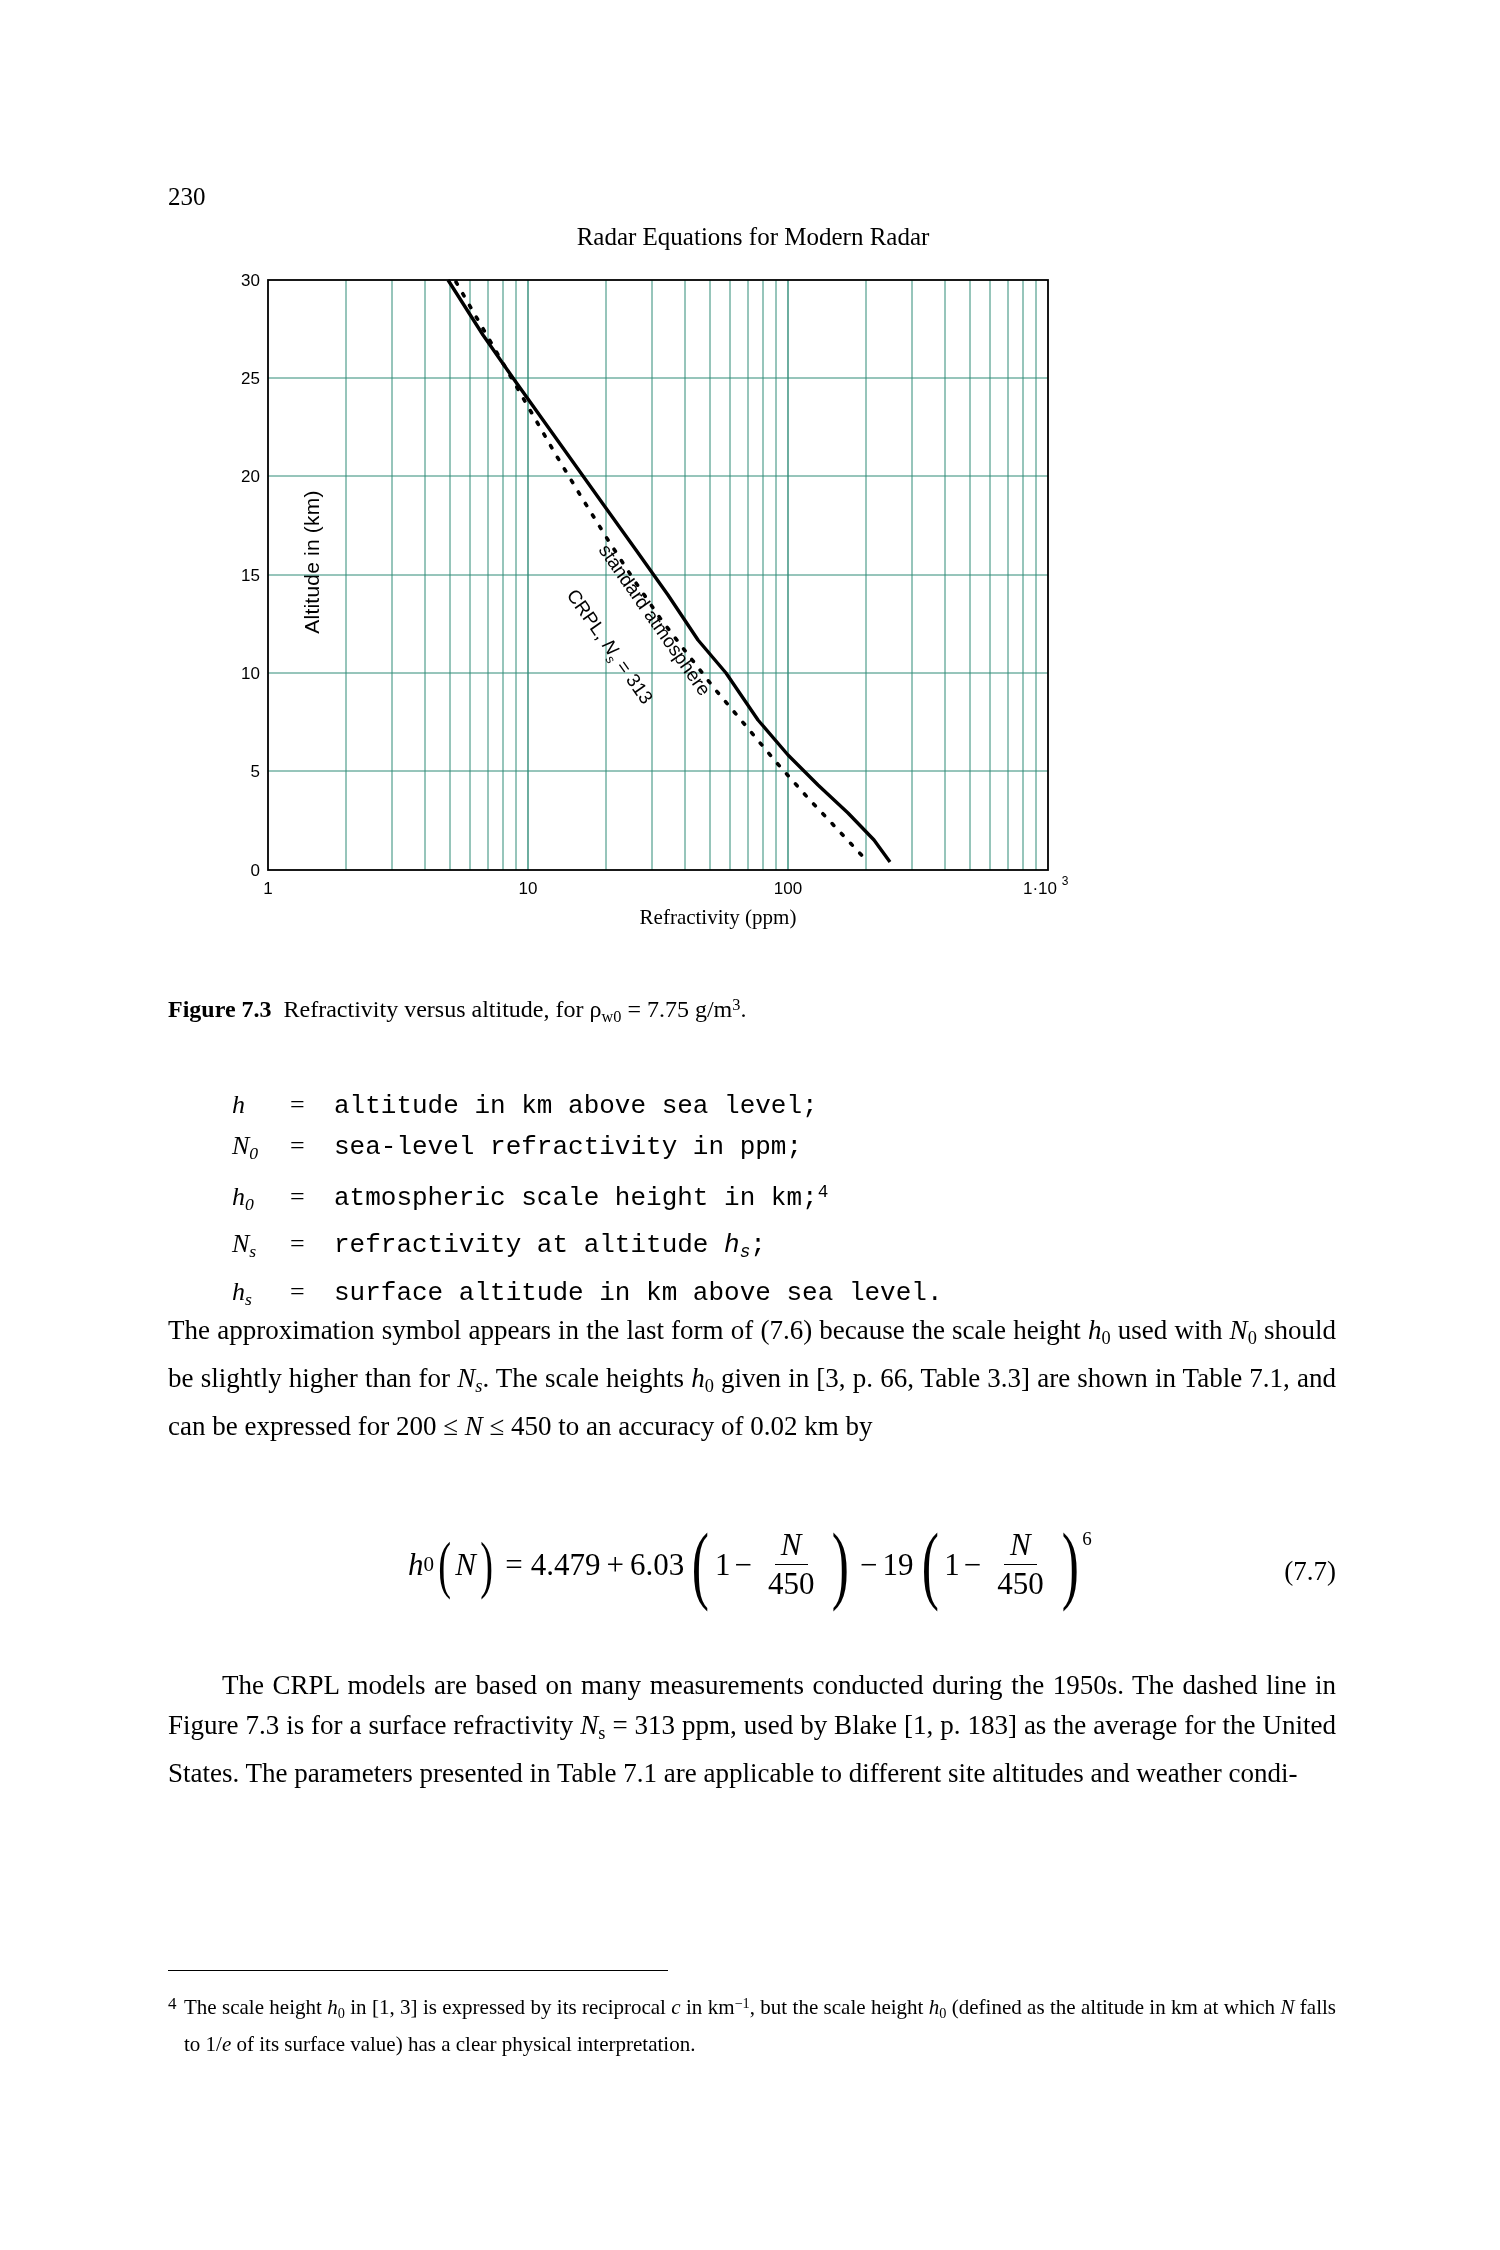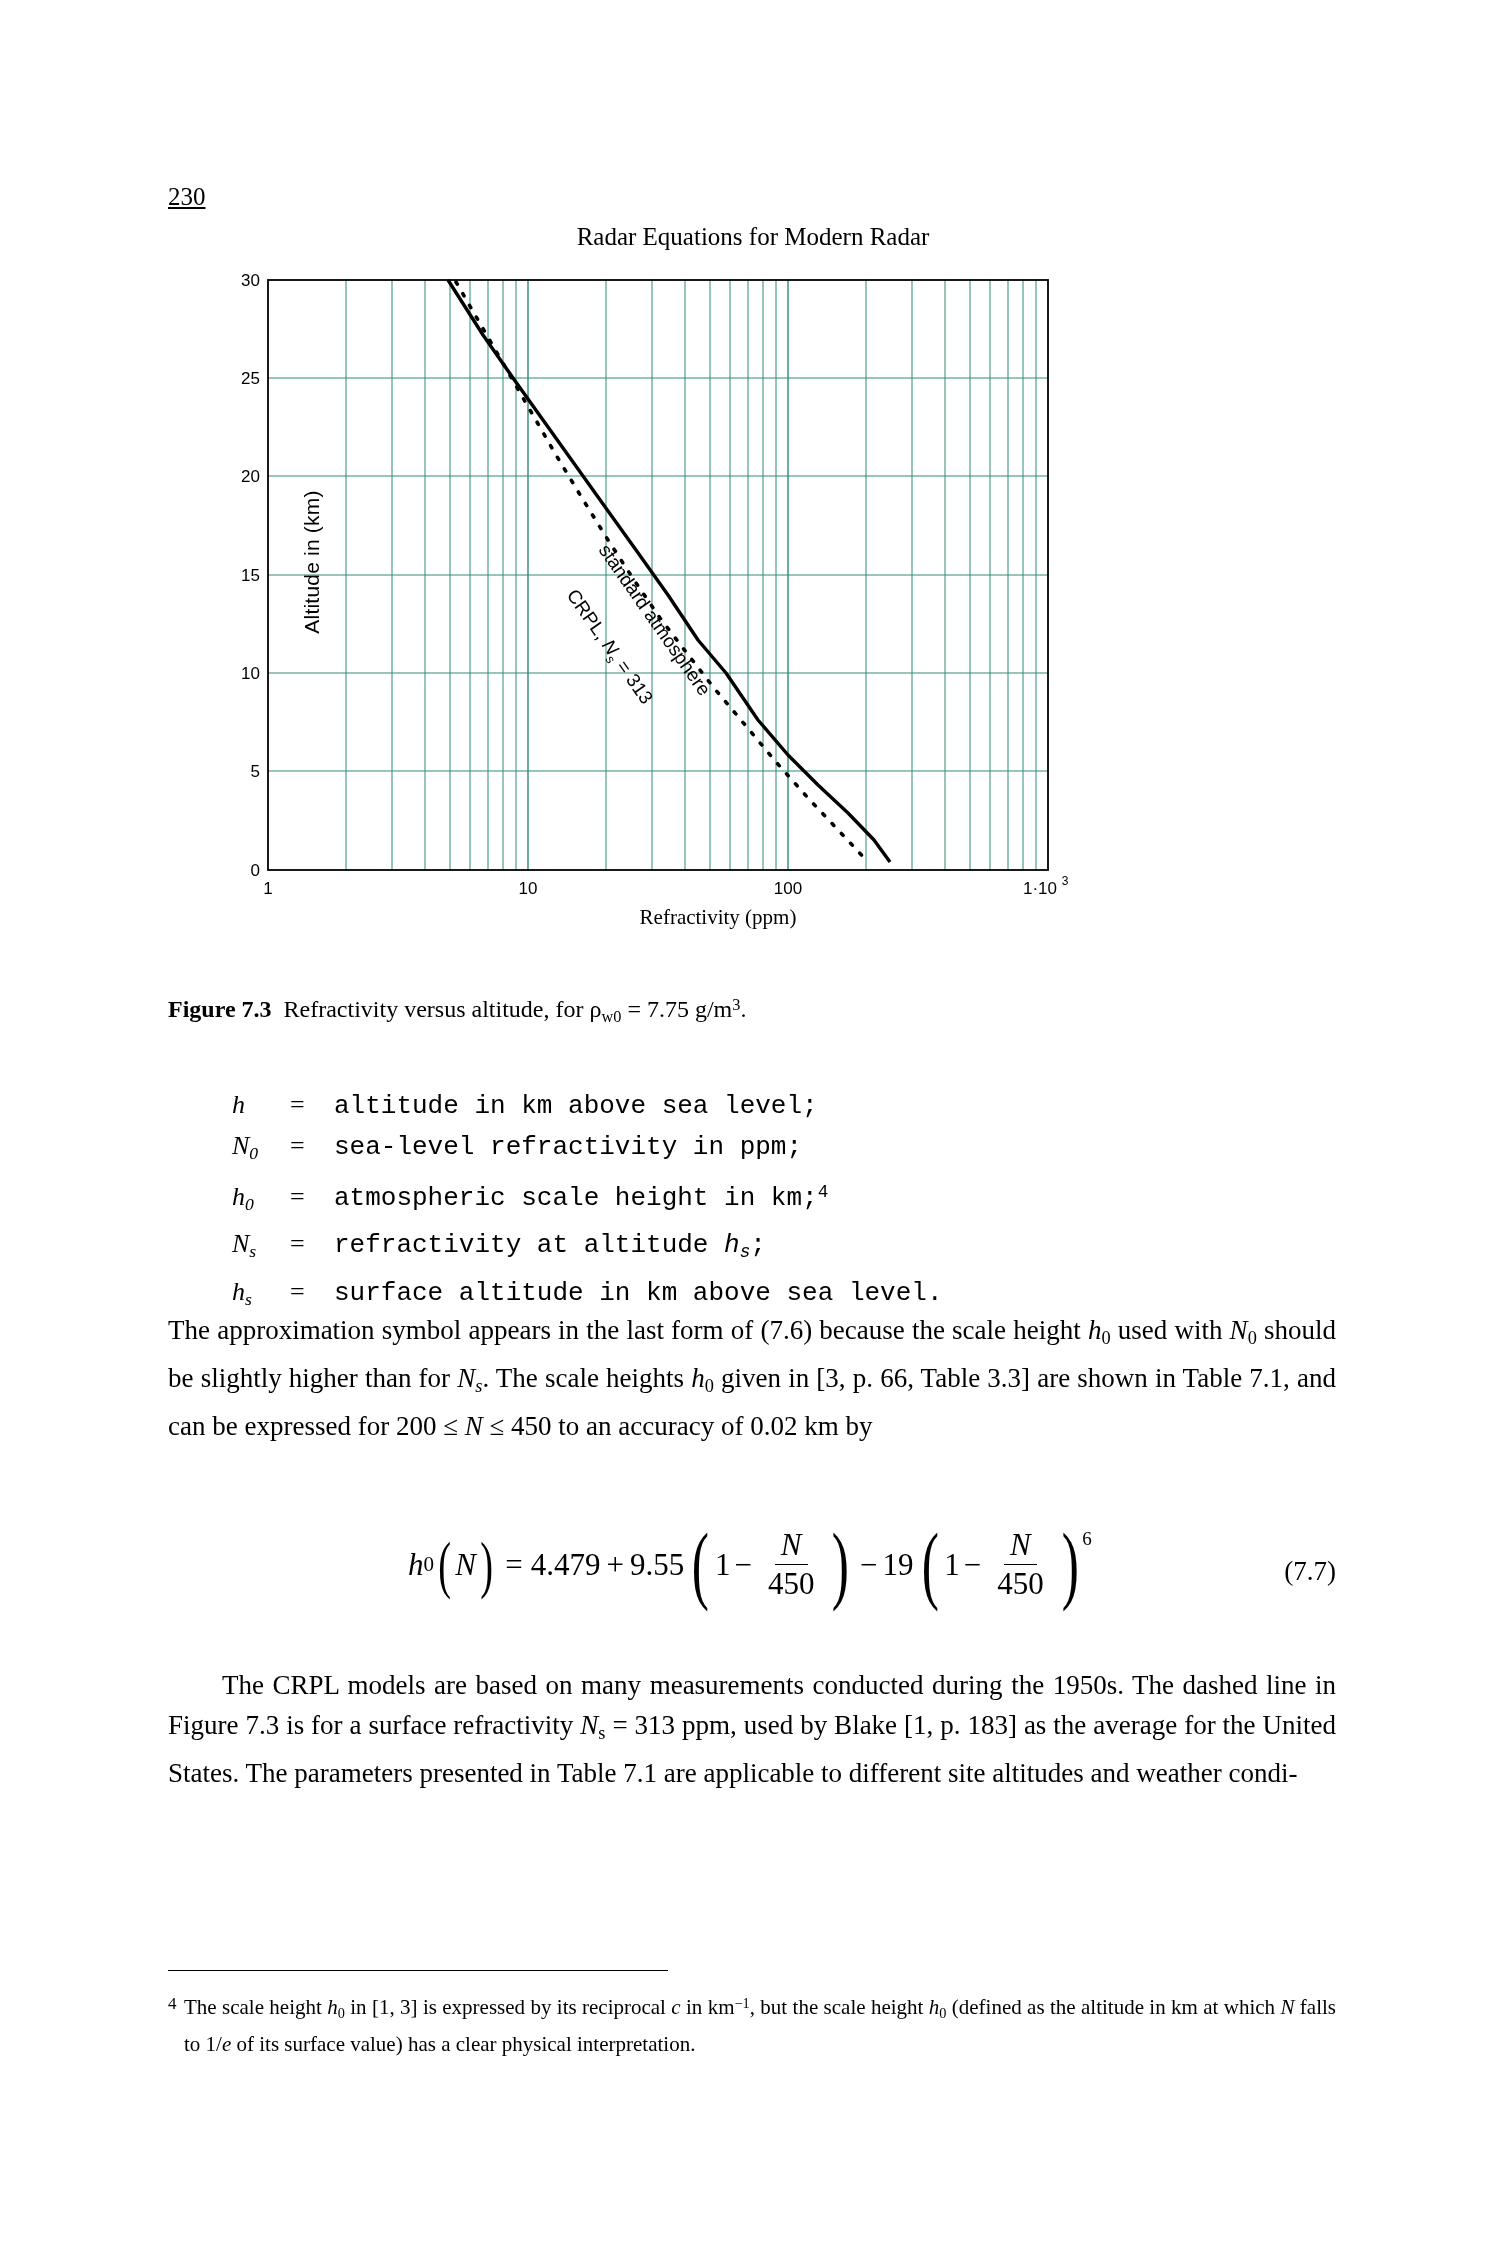--- a/index.html
+++ b/index.html
@@ -28,21 +28,20 @@
     top: 182px;
     left: 168px;
     width: 1170px;
     font-size: 25px;
     line-height: 30px;
   }
   .running-head .folio {
     position: absolute;
     left: 0;
     top: 0;
-    text-decoration: underline;
   }
   .running-head .book-title {
     position: absolute;
     left: 0;
     top: 0;
     width: 1170px;
     text-align: center;
     margin-top: 40px;
   }
 
@@ -333,21 +332,21 @@
   <div class="equation">
     <div class="eq-body">
       <span class="it">h</span>
         <sub>0</sub>
       <span class="paren-big">(</span>
         <span class="it">N</span>
         <span class="paren-big">)</span>
       <span style="margin:0 8px">=</span>
       <span>4.479</span>
       <span style="margin:0 6px">+</span>
-      <span>9.55</span>
+      <span>6.03</span>
       <span class="paren-big" style="font-size:86px;margin-left:2px">(</span>
       <span>1</span>
       <span style="margin:0 4px">−</span>
       <span class="frac">
         <span class="num">N</span>
         <span class="den">450</span>
       </span>
       <span class="paren-big" style="font-size:86px">)</span>
       <span style="margin:0 5px">−</span>
       <span>19</span>

